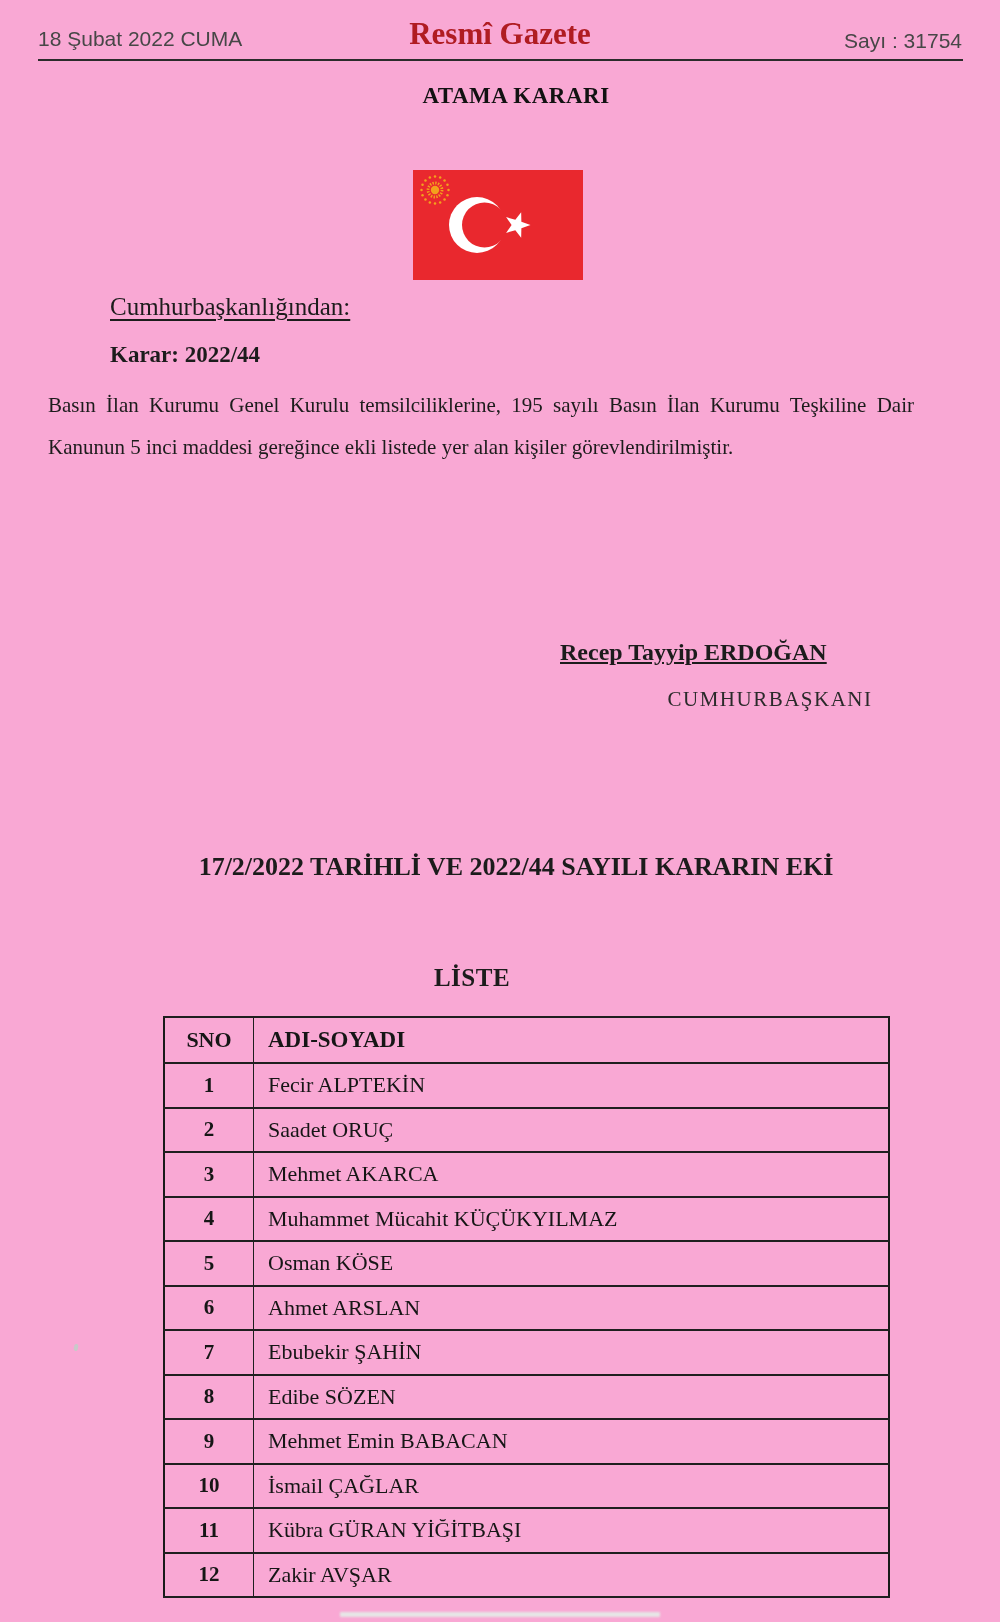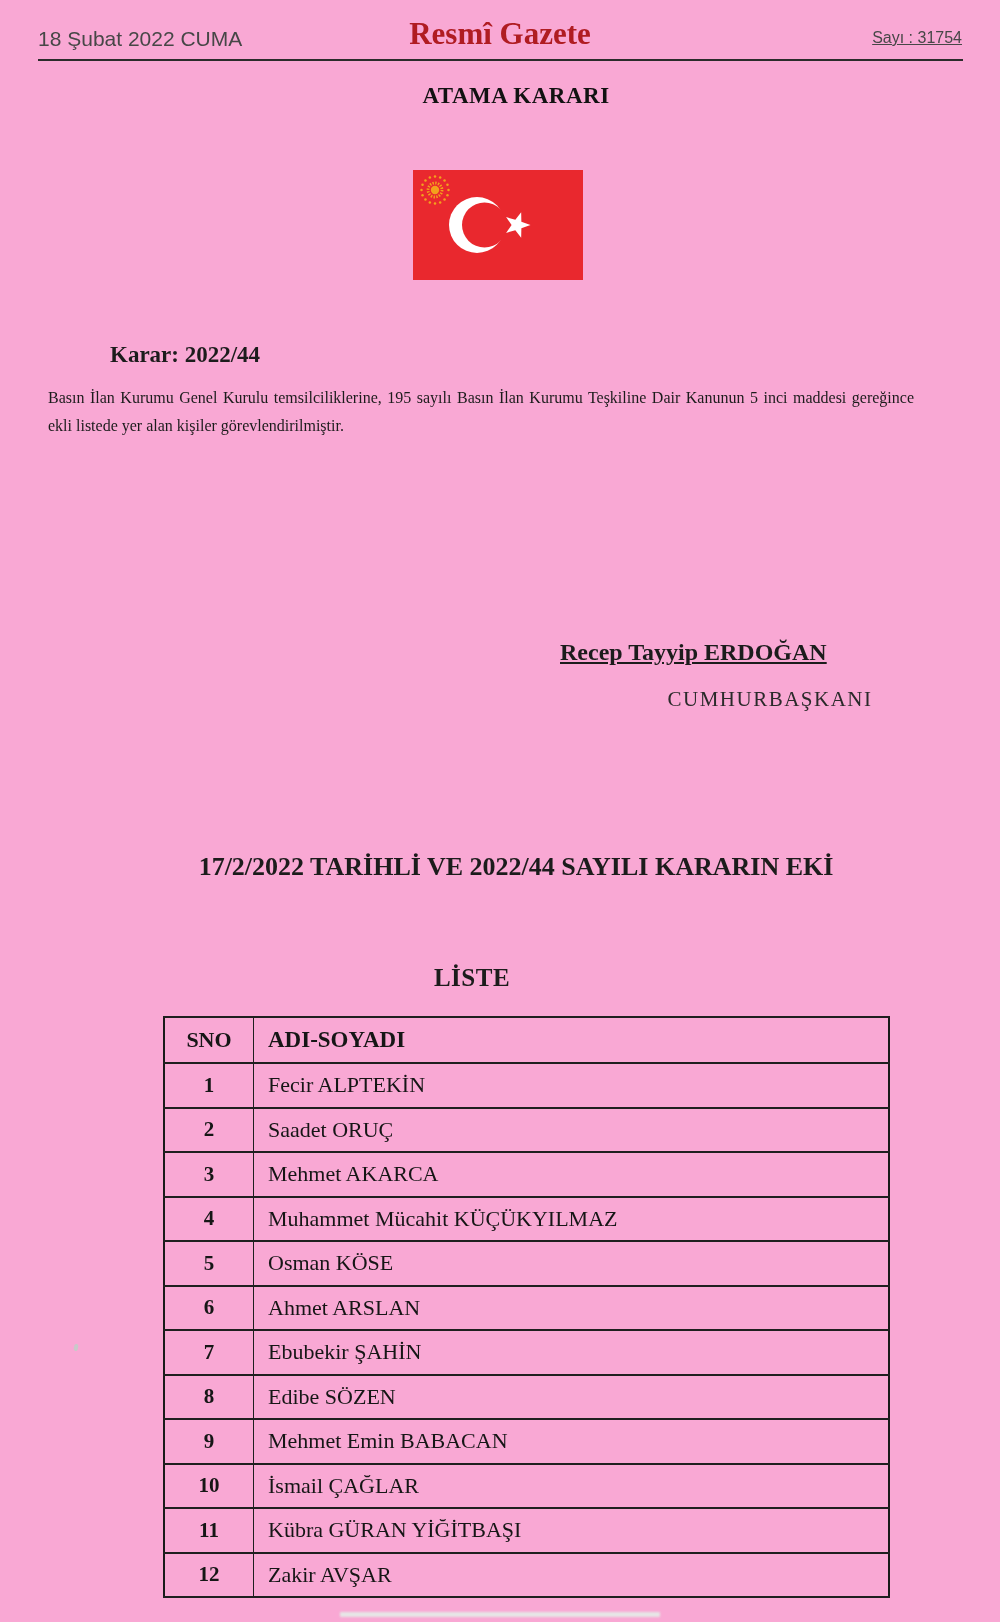--- a/index.html
+++ b/index.html
@@ -19,21 +19,21 @@
     font-family:"Liberation Sans", sans-serif;
     font-size:21px;color:#474747;
   }
   .masthead{
     left:0;width:1000px;top:16px;text-align:center;
     font-size:31px;font-weight:bold;color:#b01c22;
   }
   .hdr-issue{
     right:38px;top:29px;
     font-family:"Liberation Sans", sans-serif;
-    font-size:16px;color:#474747;text-decoration:underline;
+    font-size:21px;color:#474747;
   }
   .hdr-rule{
     left:38px;top:59px;width:925px;height:2px;background:#2b2b2b;
   }
   .doc-title{
     left:0;width:970px;top:83px;text-align:center;
     font-size:23px;font-weight:bold;letter-spacing:.5px;color:#121212;padding-left:31px;
   }
 
   
@@ -46,21 +46,21 @@
     text-decoration:underline;
     text-decoration-thickness:2px;
     text-underline-offset:4px;
   }
   .decision-no{
     left:110px;top:342px;
     font-size:23px;font-weight:bold;
   }
   .body-text{
     left:48px;top:384px;width:866px;
-    font-size:16px;line-height:28px;
+    font-size:21px;line-height:42px;
     text-align:justify;
   }
   .decision-date{
     left:0;width:1000px;top:515px;text-align:center;
     font-size:23px;
   }
   .sig-name{
     left:560px;top:639px;width:400px;text-align:left;
     font-size:24px;font-weight:bold;text-decoration:underline;
   }
@@ -147,20 +147,21 @@
         <circle cx="12.45" cy="10.45" r="1.25"></circle>
           <circle cx="16.83" cy="7.53" r="1.25"></circle>
         <circle cx="22" cy="6.5" r="1.25"></circle>
           <circle cx="27.17" cy="7.53" r="1.25"></circle>
         <circle cx="31.55" cy="10.45" r="1.25"></circle>
           <circle cx="34.47" cy="14.83" r="1.25"></circle>
       </g>
     </svg>
   </div>
 
+  <div class="abs authority">Cumhurbaşkanlığından:</div>
   <div class="abs decision-no">Karar: 2022/44</div>
   <div class="abs body-text">Basın İlan Kurumu Genel Kurulu temsilciliklerine, 195 sayılı Basın İlan Kurumu Teşkiline Dair Kanunun 5 inci maddesi gereğince ekli listede yer alan kişiler görevlendirilmiştir.</div>
 
   <div class="abs sig-name">Recep Tayyip ERDOĞAN</div>
   <div class="abs sig-title">CUMHURBAŞKANI</div>
 
   <div class="abs annex-title">17/2/2022 TARİHLİ VE 2022/44 SAYILI KARARIN EKİ</div>
   <div class="abs list-title">LİSTE</div>
 
   <table class="abs liste-table">

